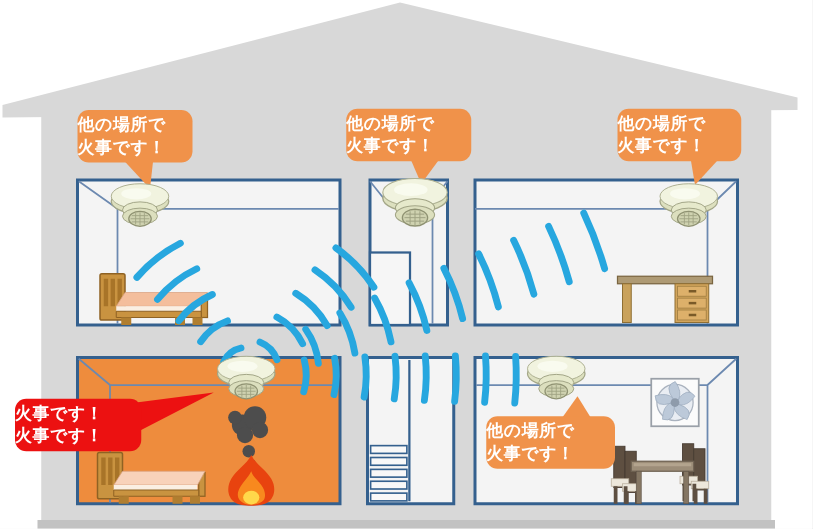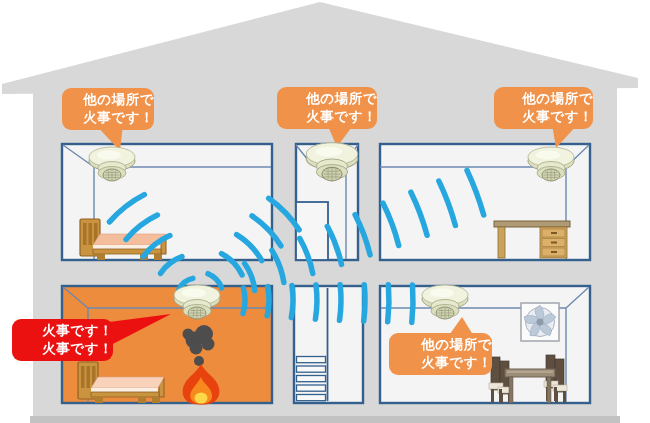--- a/index.html
+++ b/index.html
@@ -15,21 +15,21 @@
          font-family:"Liberation Sans",sans-serif;}
   #scene{position:absolute;left:0;top:0;}
   .room{fill:var(--room_bg);stroke:var(--room_border);stroke-width:2.4;}
   .room.fire{fill:var(--fire_room_bg);}
   .persp{stroke:var(--persp_line);stroke-width:1.4;fill:none;}
   .wave{stroke:var(--wave_blue);stroke-width:5.5;fill:none;stroke-linecap:round;}
   .tail-o{fill:var(--bubble_orange);}
   .tail-r{fill:var(--bubble_red);}
   .bubble{position:absolute;border-radius:9px;color:var(--bubble_text);
           font-weight:bold;font-size:13.5px;line-height:1.33;padding:3px 0;
-          text-align:right;letter-spacing:0.5px;box-sizing:border-box;}
+          text-align:left;letter-spacing:0.5px;box-sizing:border-box;}
   .bubble.orange{background:var(--bubble_orange);}
   .bubble.red{background:var(--bubble_red);}
   #bubble-upper-left{left:62px;top:88px;width:92px;}
   #bubble-upper-middle{left:277px;top:87px;width:100px;}
   #bubble-upper-right{left:494px;top:87px;width:99px;}
   #bubble-fire-room{left:12px;top:319px;width:101px;}
   #bubble-lower-right{left:389px;top:333px;width:103px;}
 </style>
 </head>
 <body>

